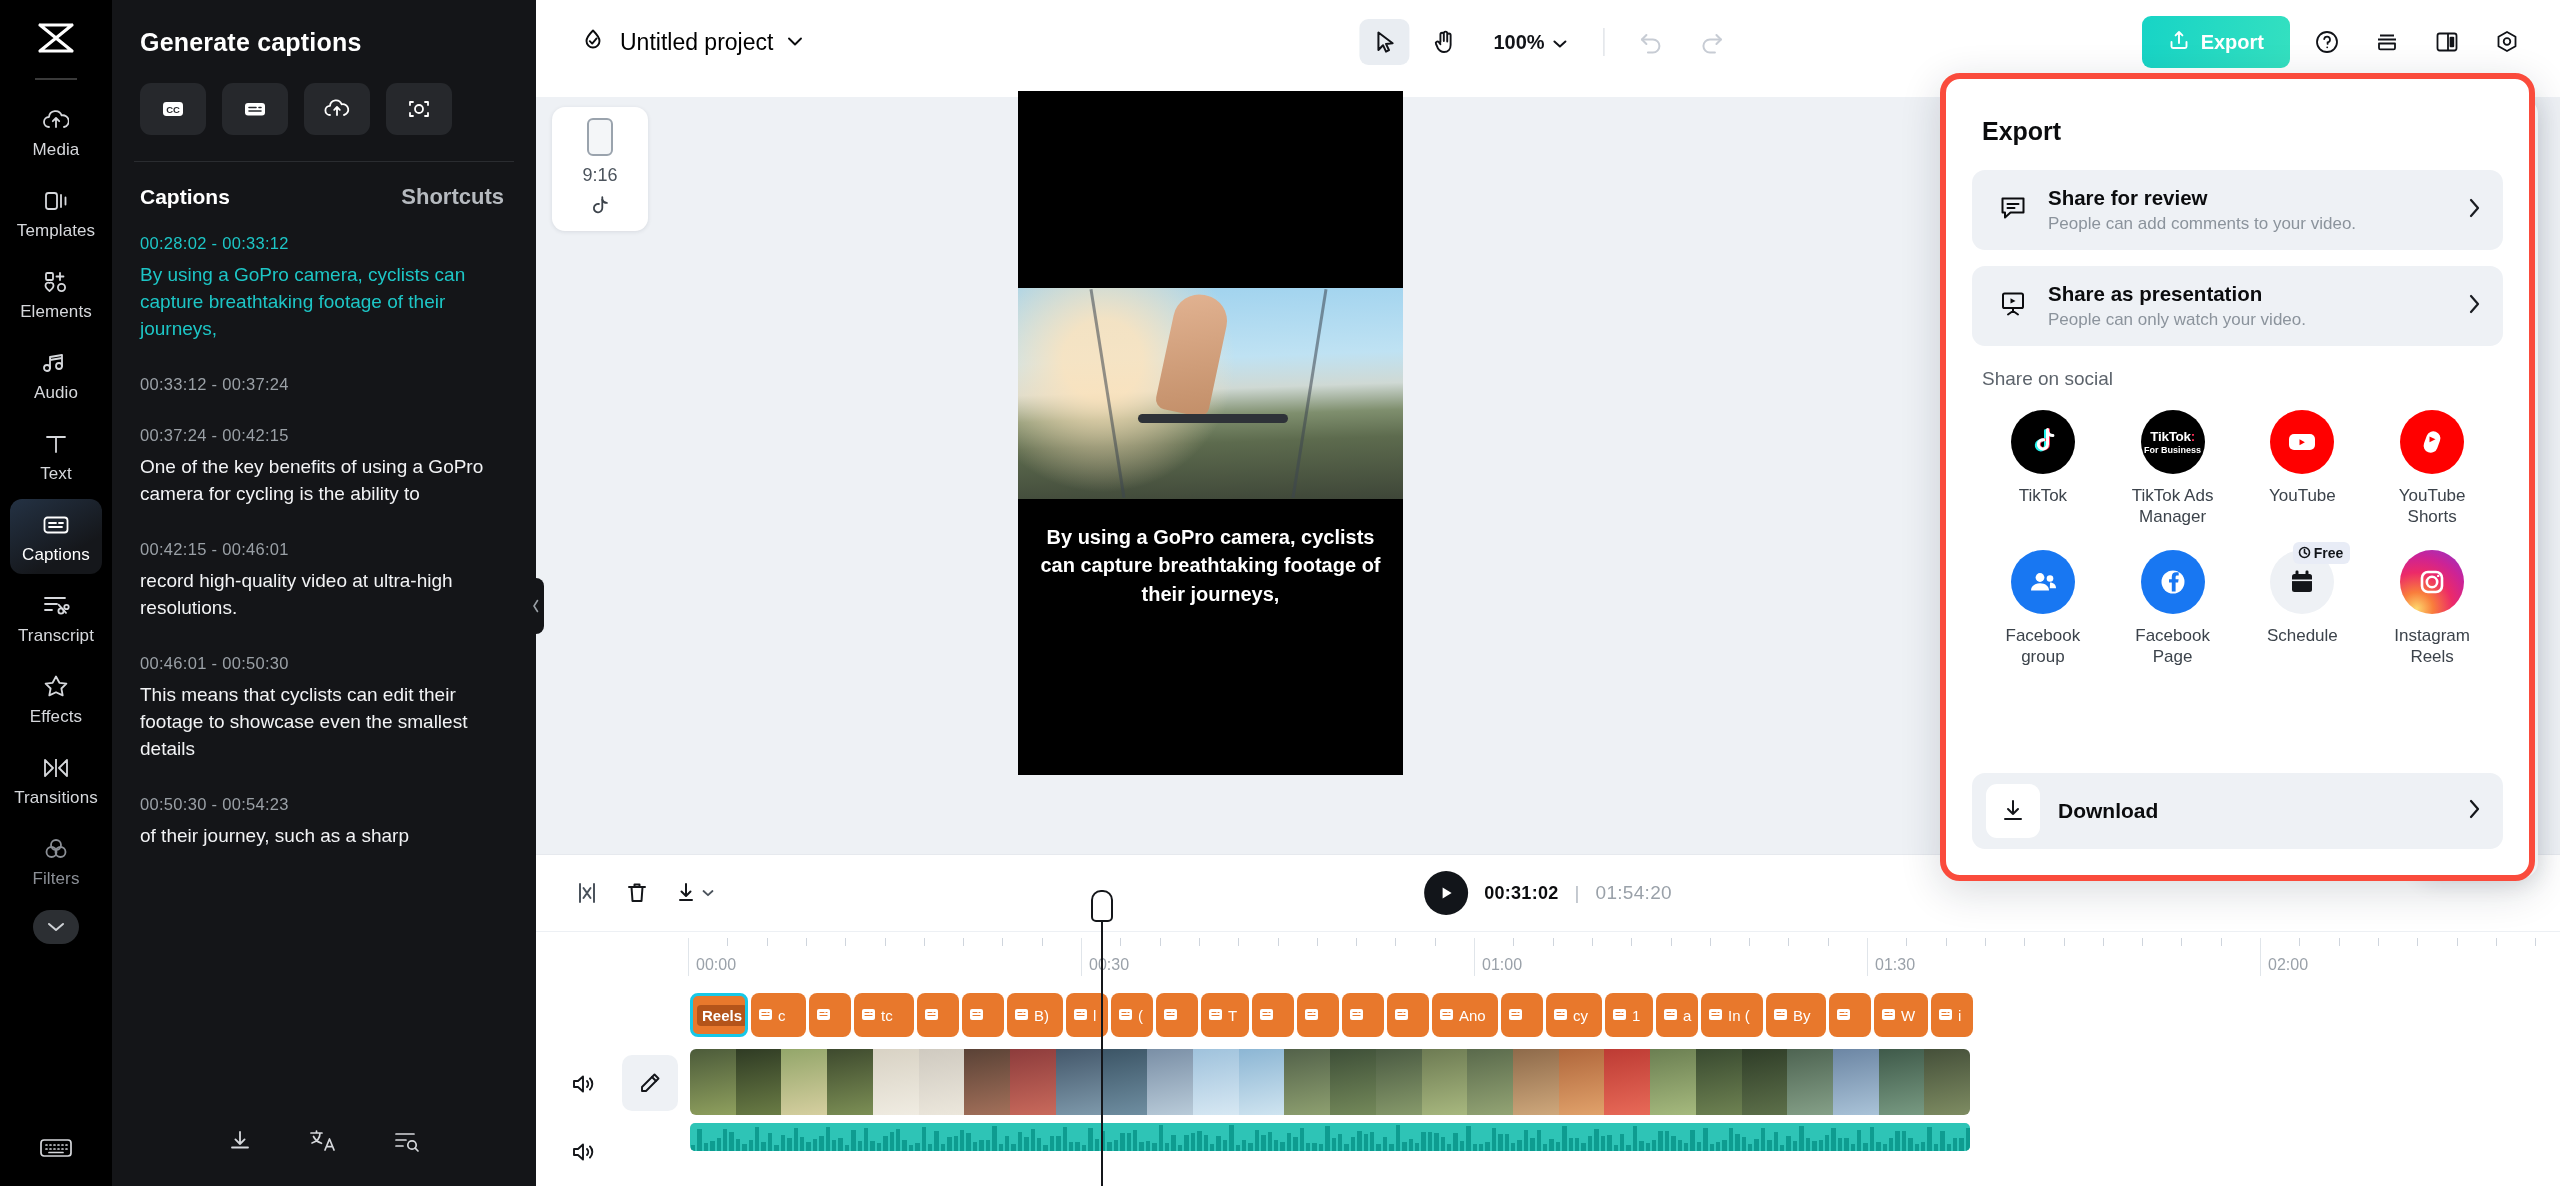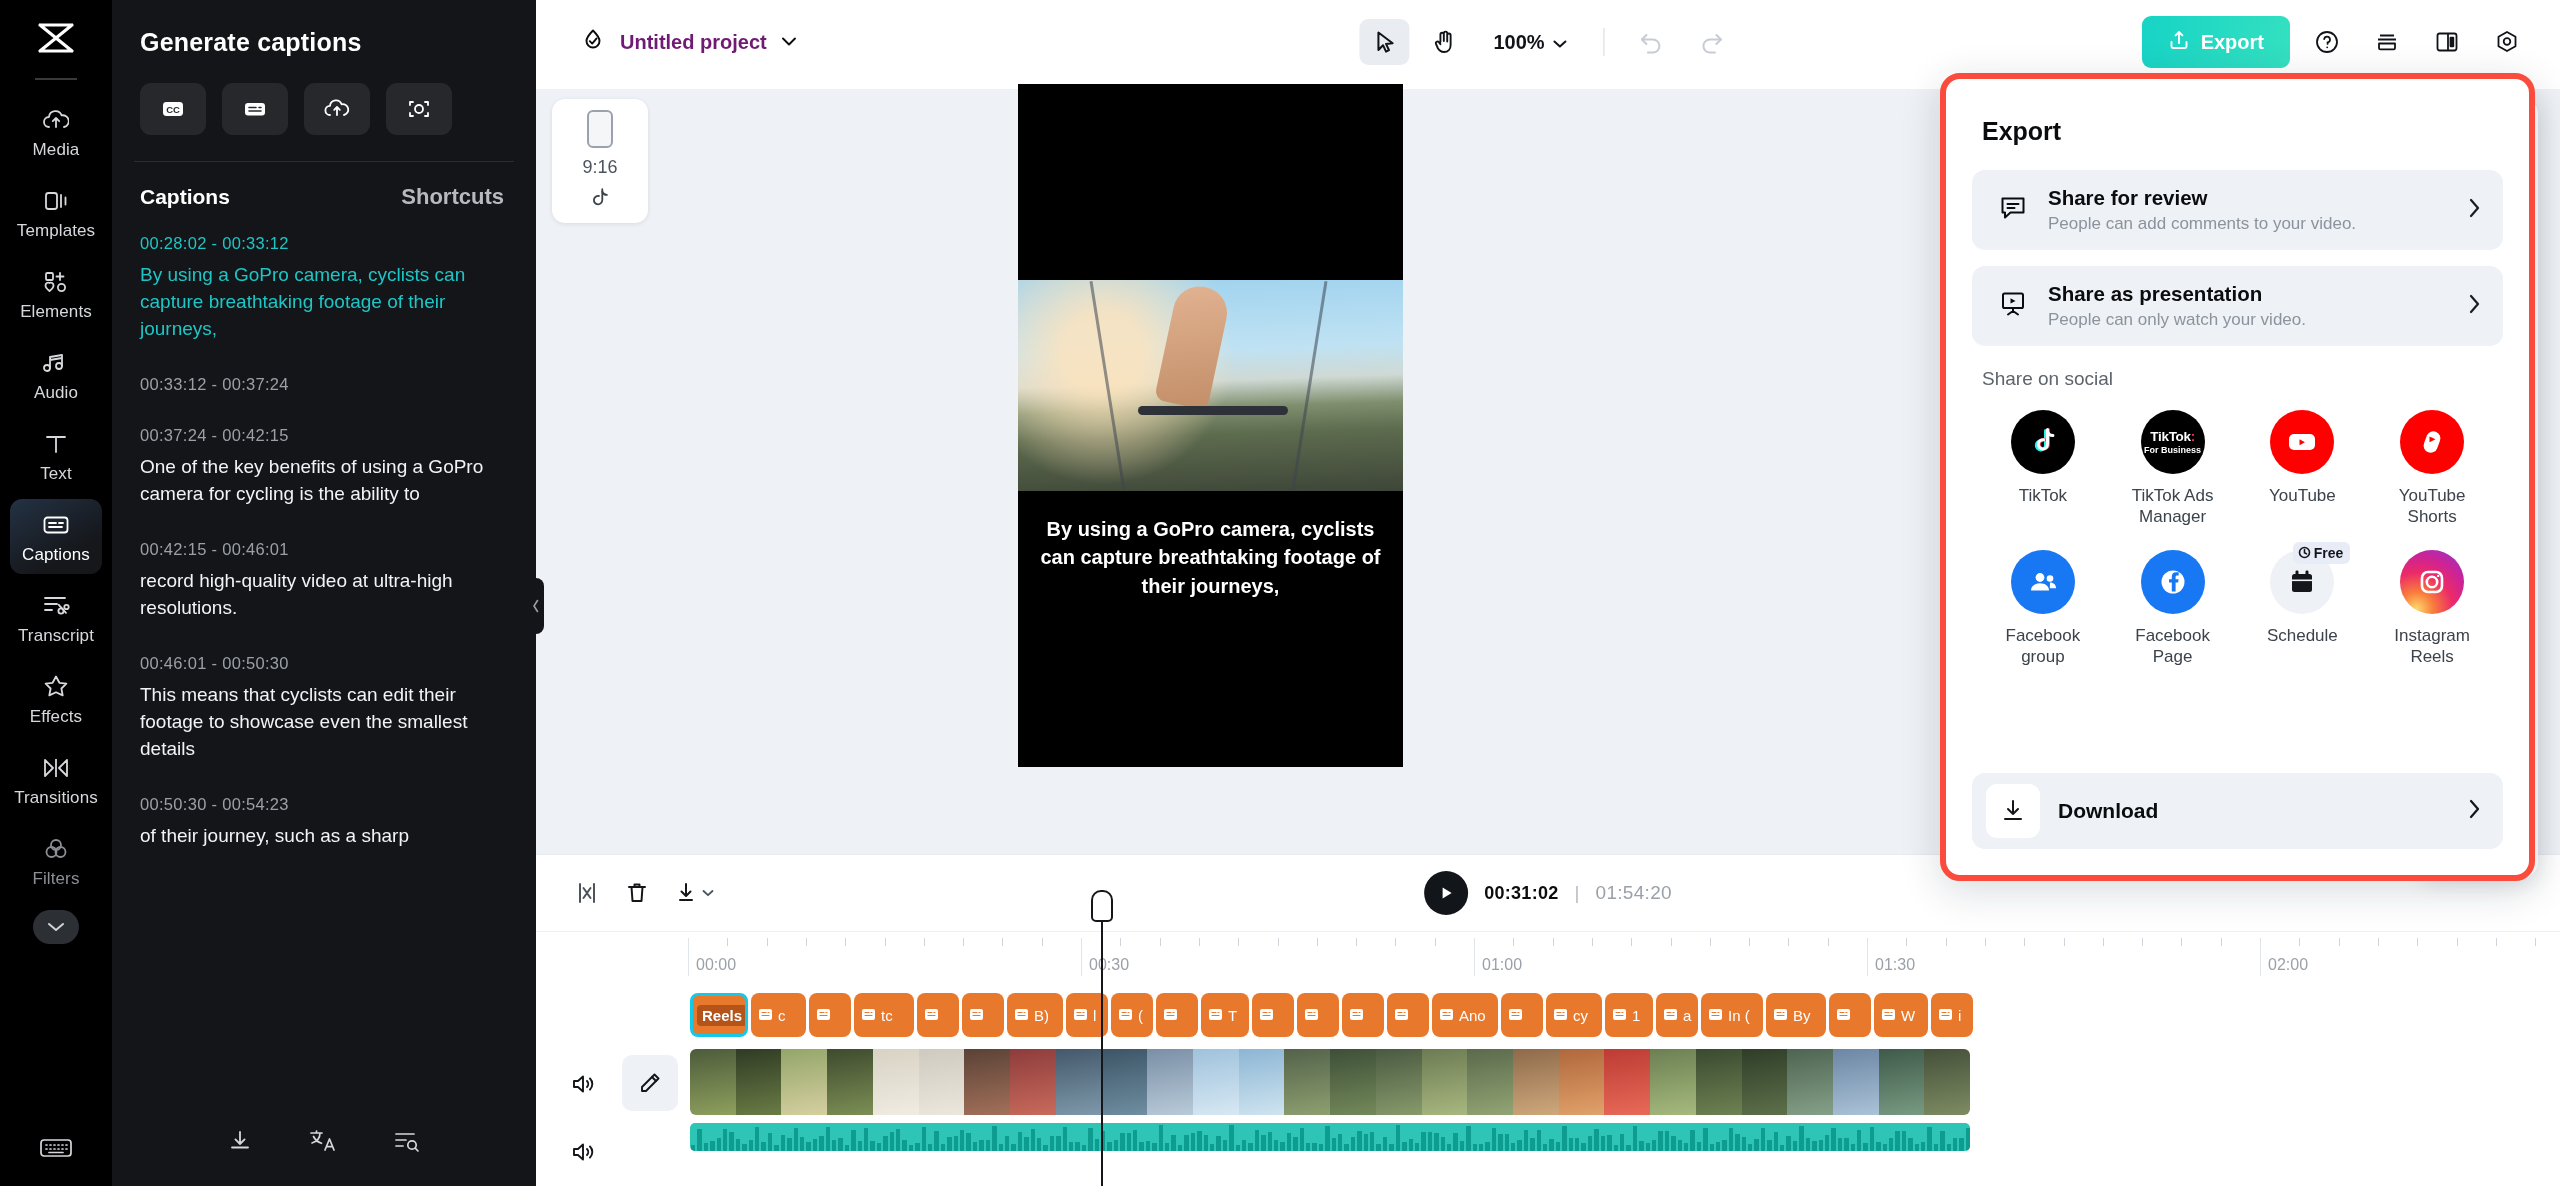--- a/index.html
+++ b/index.html
@@ -69,40 +69,40 @@
     background: #141518; border-radius: 0 8px 8px 0; z-index: 4;
     display:flex; align-items:center; justify-content:center; color:#9aa0a6; cursor: ew-resize;
   }
 
   
   #topbar {
     position: absolute; left: 536px; top: 0; width: 2024px; height: 84px;
     background: #ffffff; display: flex; align-items: center; z-index: 3;
   }
   #proj { display: flex; align-items: center; gap: 14px; margin-left: 44px; cursor: pointer; }
-  #proj .pname { font-size: 20px; font-weight: bold; color: #701a75; }
+  #proj .pname { font-size: 23px; font-weight: normal; color: #000000; }
   #tools-center {
     position: absolute; left: 50%; transform: translateX(-50%);
     display: flex; align-items: center; gap: 10px;
   }
   .tbtn { width: 50px; height: 46px; border-radius: 9px; display: flex; align-items: center; justify-content: center; cursor: pointer; color:#111318;}
   .tbtn.on { background: #e9edf2; }
   #zoomsel { display: flex; align-items: center; gap: 8px; font-size: 20px; font-weight: bold; color: #111318; margin: 0 14px; cursor:pointer;}
   .vdiv { width: 1px; height: 28px; background: #d3d8de; margin: 0 12px; }
   #tools-right { margin-left: auto; display: flex; align-items: center; gap: 14px; margin-right: 30px; }
   #export-btn {
     display: flex; align-items: center; gap: 11px; height: 52px; padding: 0 26px;
     border-radius: 9px; background: linear-gradient(100deg,#17d4c6,#34e0c0);
     color: #fff; font-size: 20px; font-weight: bold; cursor: pointer; border: none;
   }
   #tools-right .iconbtn { width: 46px; height: 46px; display:flex; align-items:center; justify-content:center; cursor:pointer; color:#111318;}
 
   
   #stage {
-    position: absolute; left: 536px; top: 89px; width: 2024px; height: 770px;
+    position: absolute; left: 536px; top: 97px; width: 2024px; height: 770px;
     background: #eef1f5;
   }
   #ratio-card {
     position: absolute; left: 16px; top: 10px; width: 96px; height: 124px;
     background: #fff; border-radius: 13px; display: flex; flex-direction: column;
     align-items: center; justify-content: center; gap: 9px; cursor: pointer;
     box-shadow: 0 1px 4px rgba(20,30,50,.10);
   }
   #ratio-card .phone { width: 26px; height: 38px; border: 2.5px solid #9aa3ad; border-radius: 6px; background:#f4f6f8;}
   #ratio-card .rtxt { font-size: 18px; color: #4b535c; }

